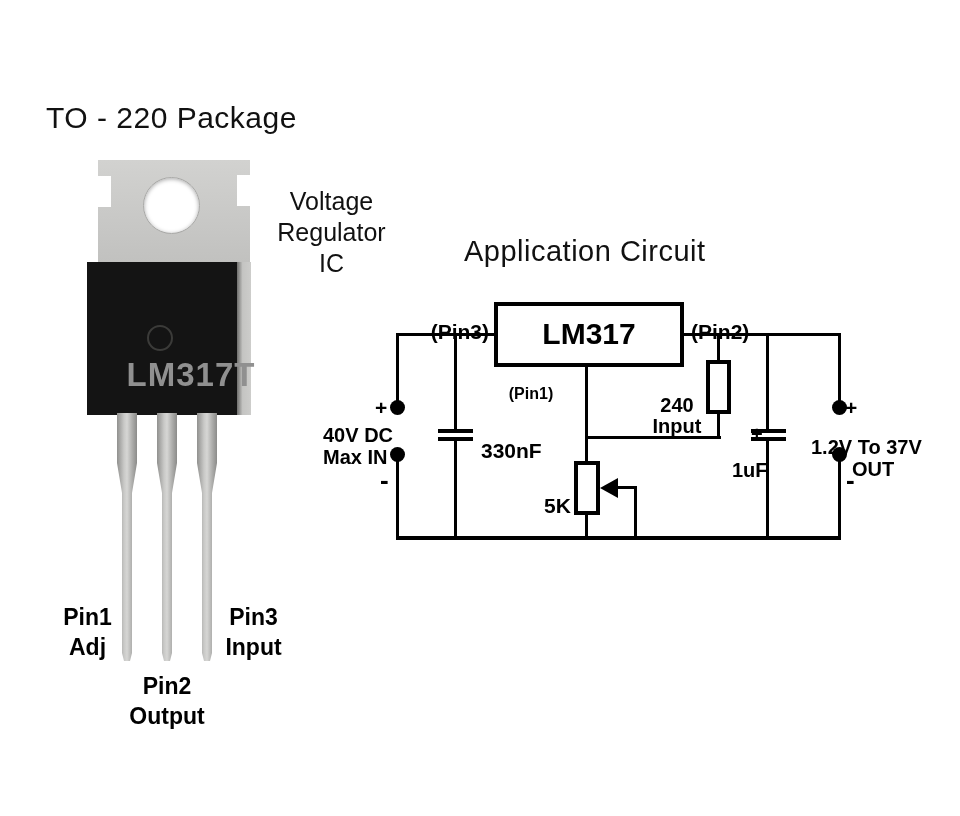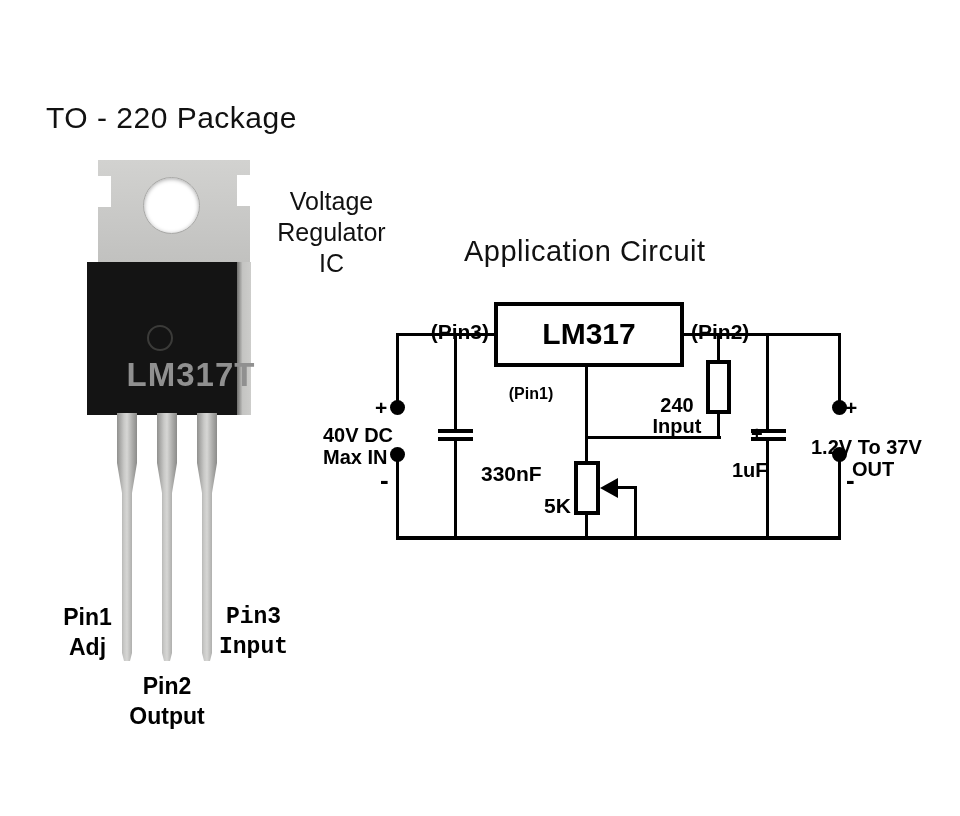--- a/index.html
+++ b/index.html
@@ -45,21 +45,21 @@
   <div class="pinlab" style="left:254px;top:186px;width:155px;font-weight:400;font-size:25px;line-height:31px;color:#111;">
     <div>Voltage</div>
     <div>Regulator</div>
     <div>IC</div>
   </div>
 
   <div class="pinlab" style="left:45px;top:602px;width:85px;">
     <div>Pin1</div>
     <div>Adj</div>
   </div>
-  <div class="pinlab" style="left:206px;top:602px;width:95px;font-family:Liberation Mono, monospace;">
+  <div class="pinlab" style="left:206px;top:602px;width:95px;">
     <div>Pin3</div>
     <div>Input</div>
   </div>
   <div class="pinlab" style="left:121px;top:671px;width:92px;">
     <div>Pin2</div>
     <div>Output</div>
   </div>
 
   <div class="title" style="left:464px;top:235px;font-size:29px;">Application Circuit</div>
 
@@ -107,21 +107,21 @@
   <div class="lbl" style="left:691px;top:304px;font-size:21px;">(Pin2)</div>
   <div class="lbl" style="left:500px;top:369px;width:62px;font-size:16px;text-align:center;">(Pin1)</div>
 
   <div class="lbl" style="left:375px;top:380px;font-size:21px;">+</div>
   <div class="lbl" style="left:323px;top:408px;font-size:20px;line-height:22px;">
     <div>40V DC</div>
     <div>Max IN</div>
   </div>
   <div class="lbl" style="left:380px;top:449px;font-size:26px;">-</div>
 
-  <div class="lbl" style="left:481px;top:446px;font-size:21px;">330nF</div>
+  <div class="lbl" style="left:481px;top:423px;font-size:21px;">330nF</div>
 
   <div class="lbl" style="left:648px;top:379px;width:58px;font-size:20px;line-height:21px;text-align:center;">
     <div>240</div>
     <div>Input</div>
   </div>
 
   <div class="lbl" style="left:544px;top:478px;font-size:21px;">5K</div>
 
   <div class="lbl" style="left:751px;top:407px;font-size:20px;">+</div>
   <div class="lbl" style="left:732px;top:443px;font-size:20px;">1uF</div>

